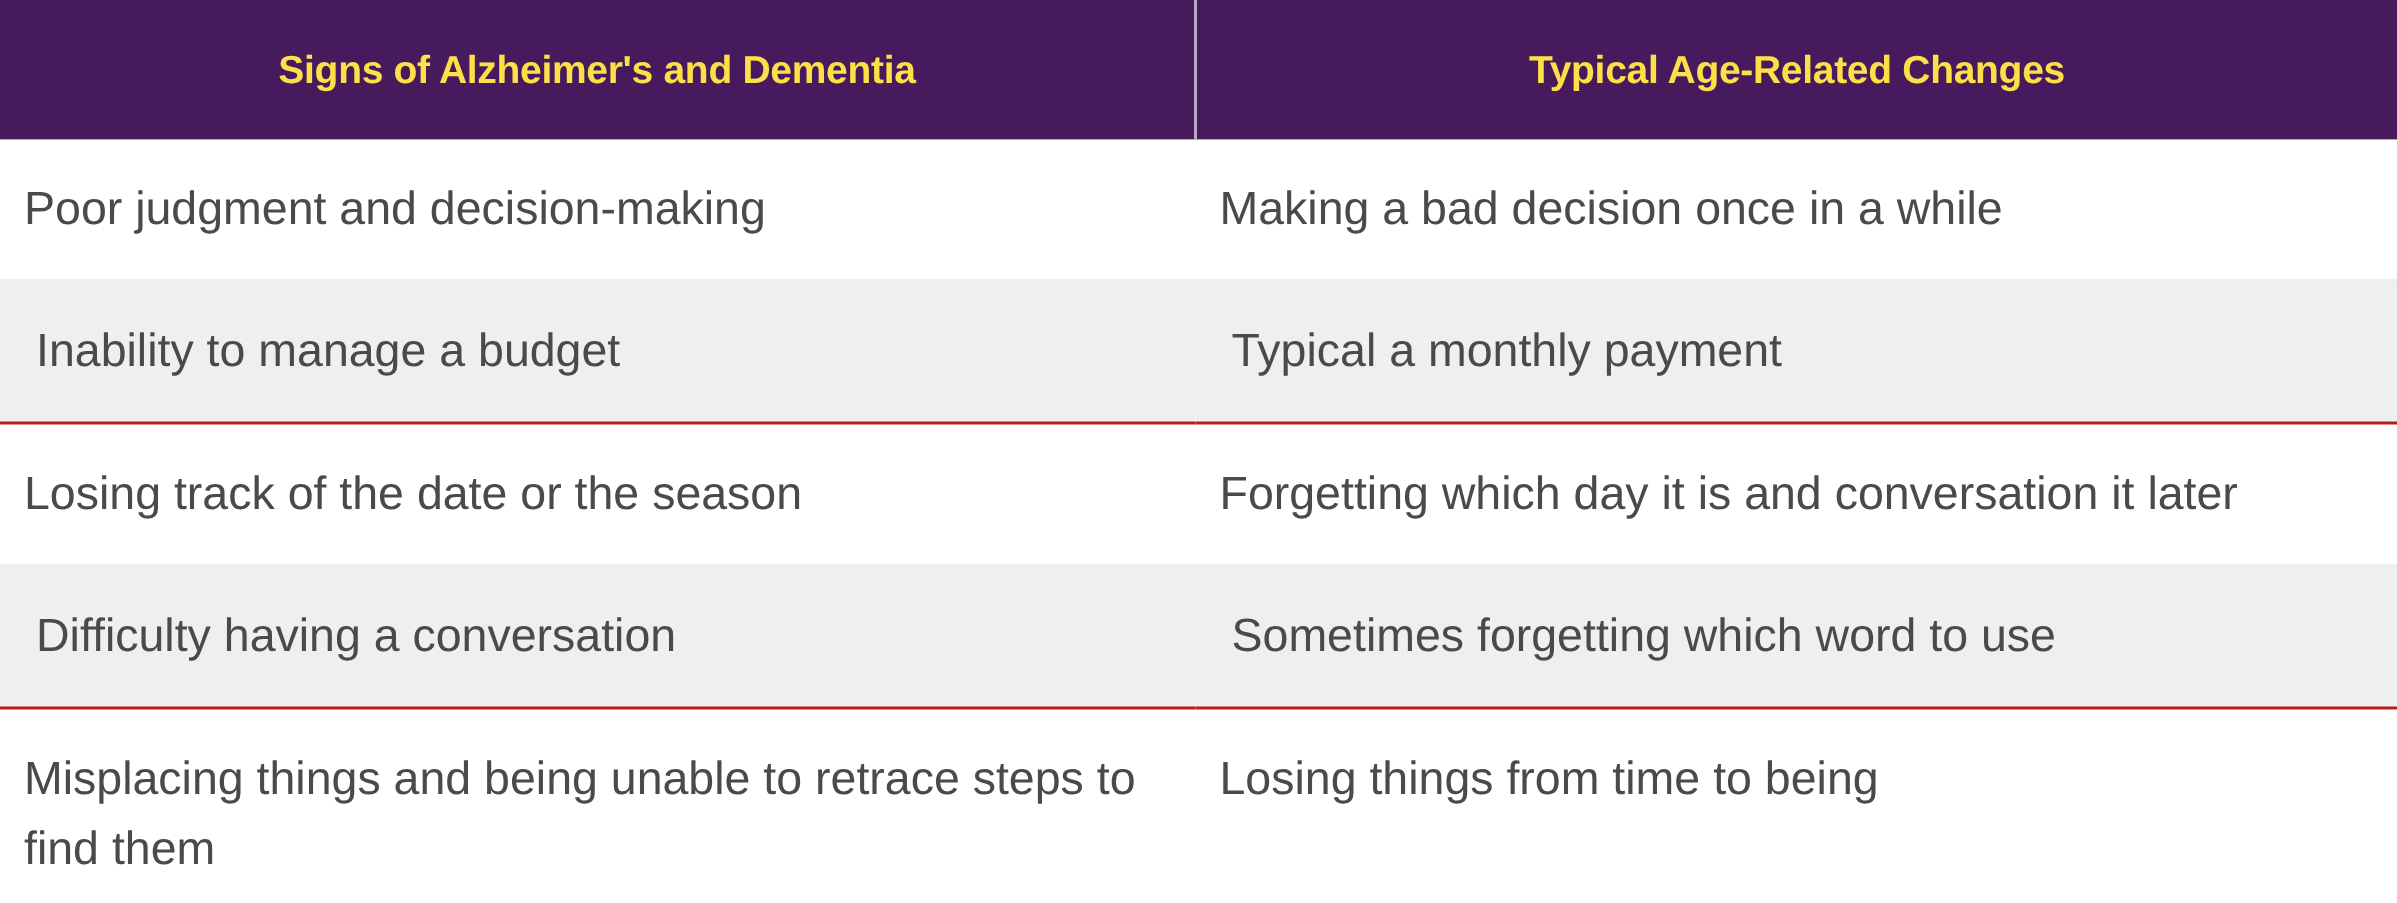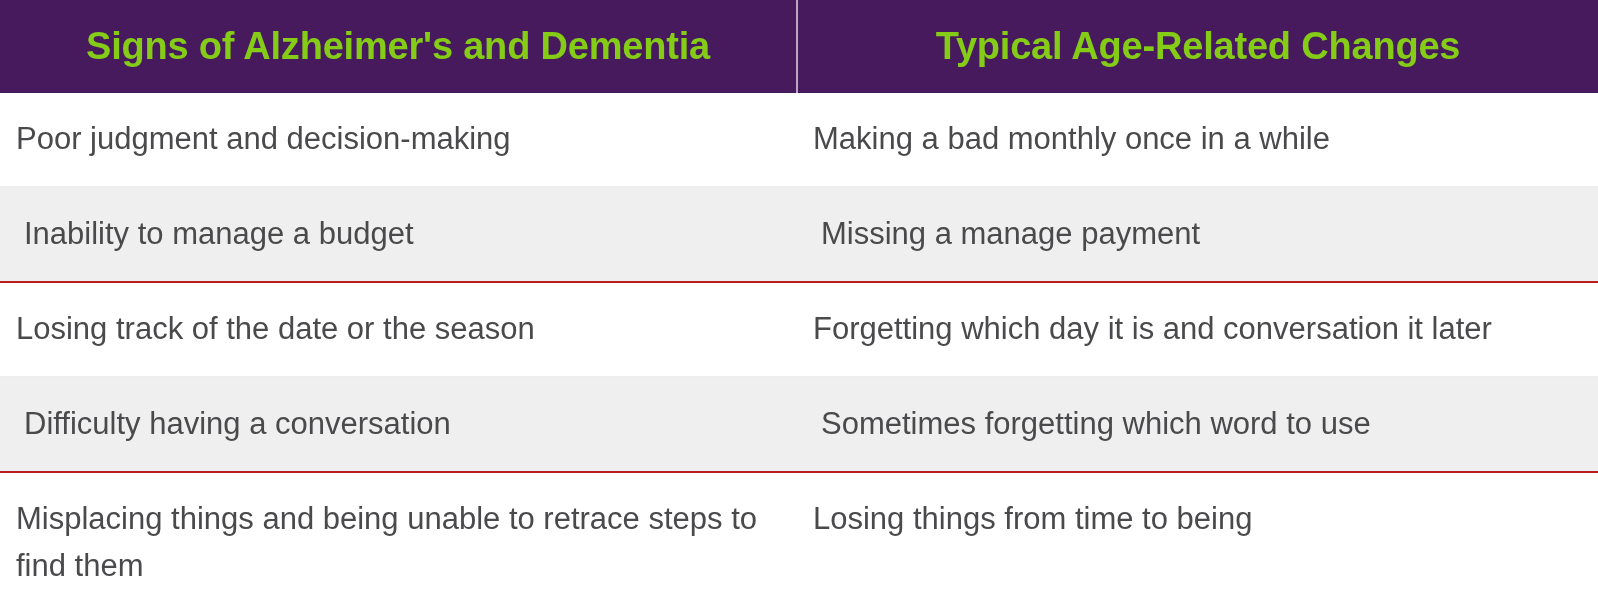--- a/index.html
+++ b/index.html
@@ -19,22 +19,22 @@
     table-layout: fixed;
   }
   .comparison-table col.col-left  { width: 797px; }
   .comparison-table col.col-right { width: 801px; }
 
   thead tr {
     background: #471a5e;
   }
   thead th {
     background: #471a5e;
-    color: #84cc16;
-    font-size: 38px;
+    color: #fde047;
+    font-size: 26px;
     font-weight: bold;
     text-align: center;
     height: 93px;
     padding: 0 30px;
     letter-spacing: -0.2px;
     box-sizing: border-box;
     vertical-align: middle;
   }
   thead th.header-left {
     border-right: 2px solid #b9a8c4;
@@ -81,29 +81,29 @@
       <th class="header-left">Signs of Alzheimer's and Dementia</th>
       <th class="header-right">Typical Age-Related Changes</th>
     </tr>
   </thead>
   <tbody>
     <tr class="row-plain">
       <td>
         <span class="cell-text">Poor judgment and decision-making</span>
       </td>
       <td>
-        <span class="cell-text">Making a bad monthly once in a while</span>
+        <span class="cell-text">Making a bad decision once in a while</span>
       </td>
     </tr>
     <tr class="row-shaded">
       <td>
         <span class="cell-text">Inability to manage a budget</span>
       </td>
       <td>
-        <span class="cell-text">Missing a manage payment</span>
+        <span class="cell-text">Typical a monthly payment</span>
       </td>
     </tr>
     <tr class="row-plain">
       <td>
         <span class="cell-text">Losing track of the date or the season</span>
       </td>
       <td>
         <span class="cell-text">Forgetting which day it is and conversation it later</span>
       </td>
     </tr>

